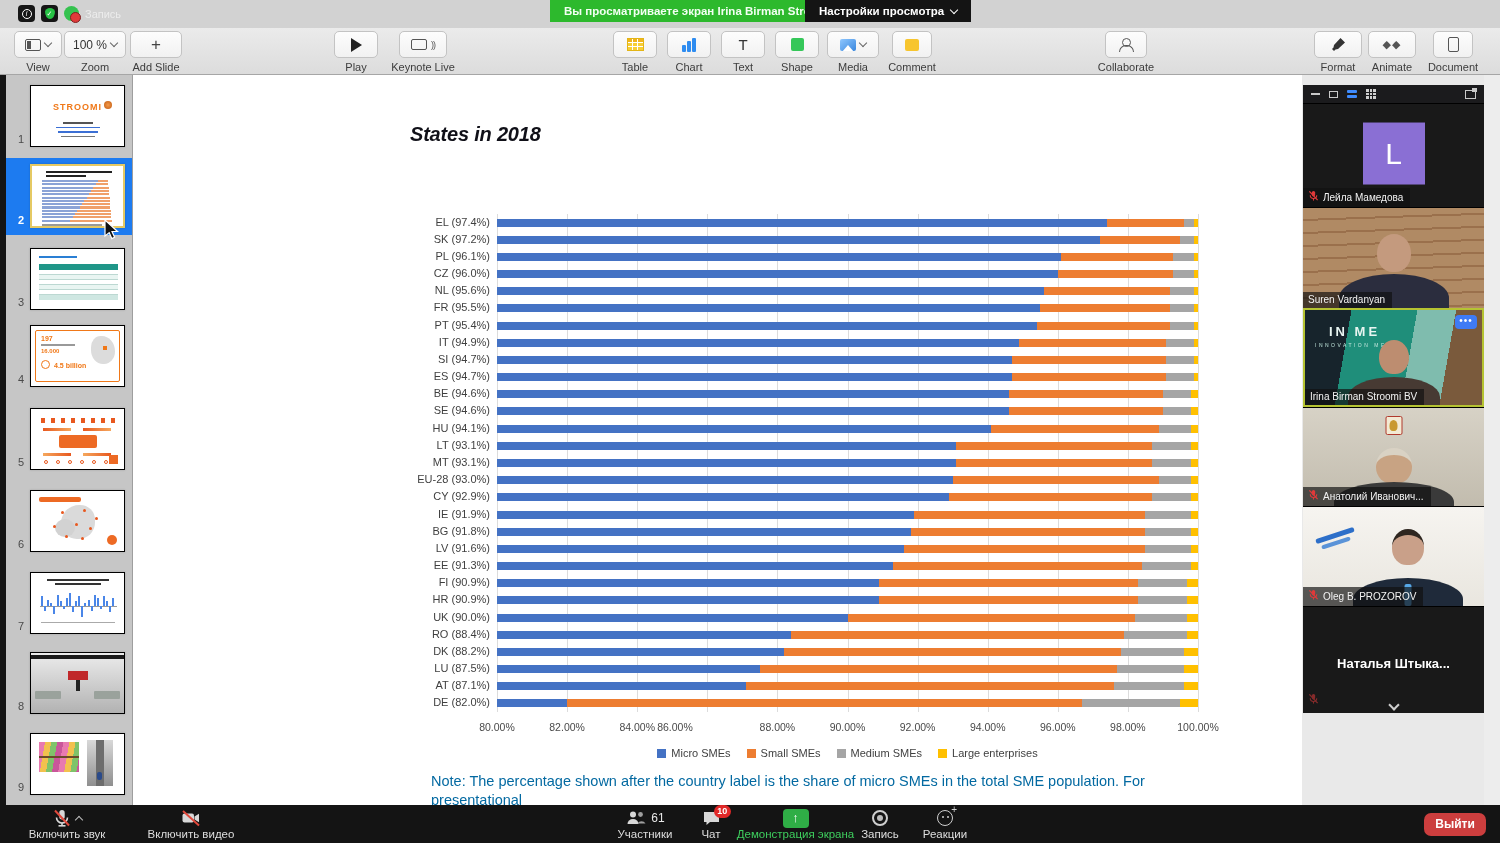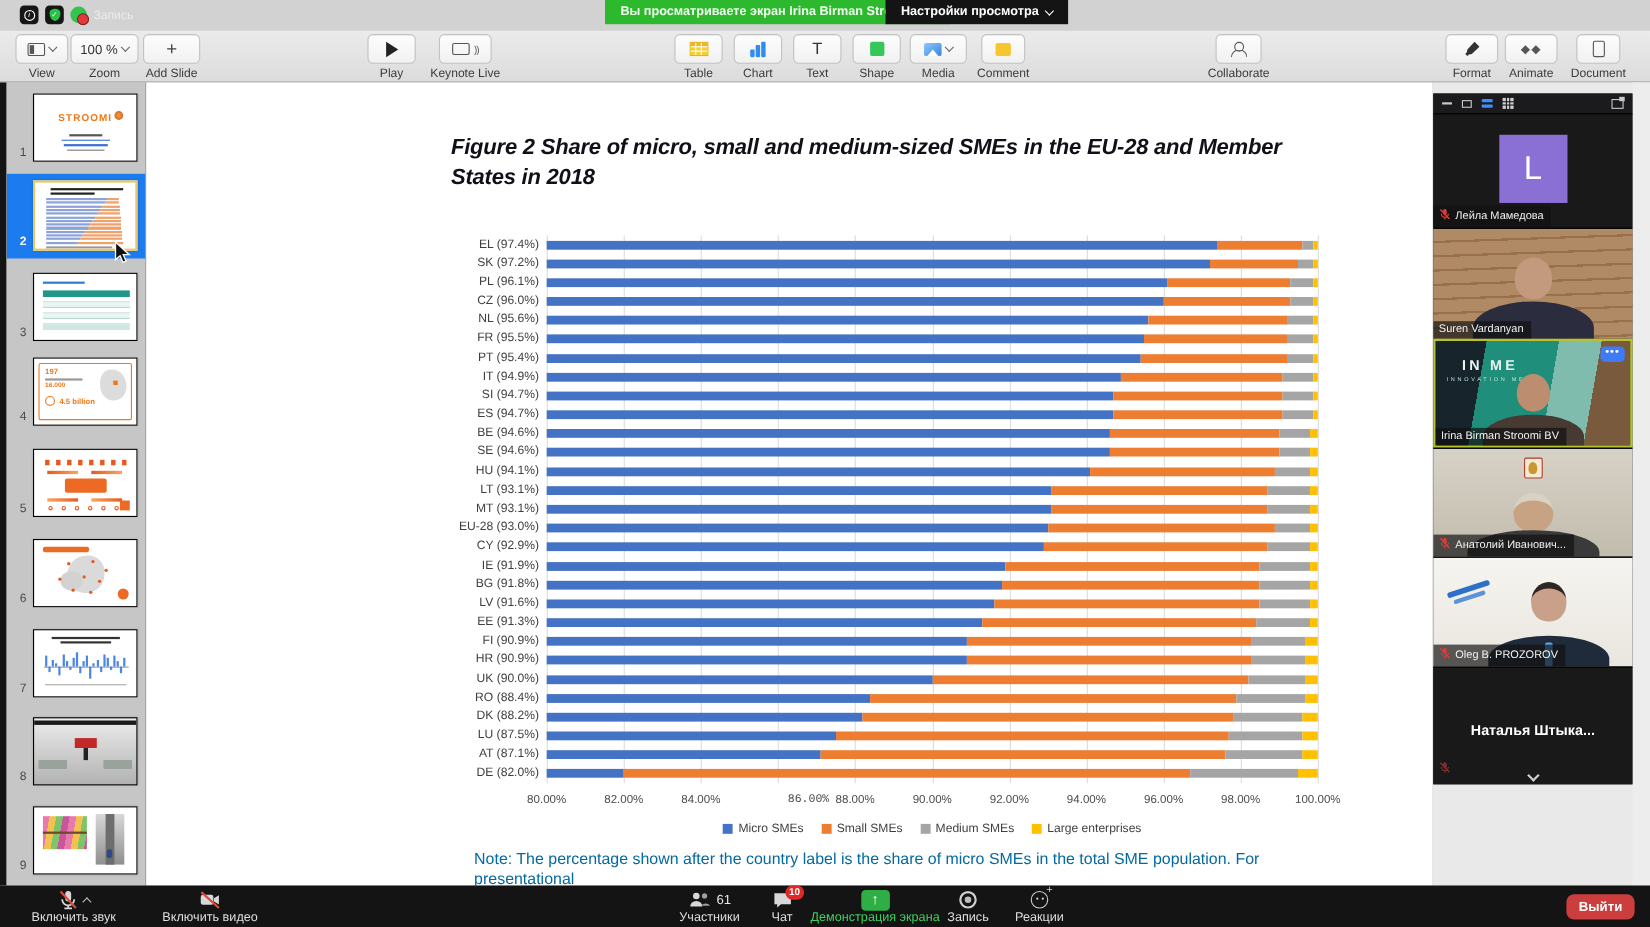--- a/index.html
+++ b/index.html
@@ -410,21 +410,20 @@
         <div style="position: absolute; left: 56px; top: 6px; width: 26px; height: 46px; background: linear-gradient(rgb(216, 216, 216), rgb(143, 143, 143));">
           <div style="position: absolute; left: 9px; top: 0px; width: 8px; height: 46px; background: rgb(109, 109, 109);"></div>
           <div style="position: absolute; left: 10px; bottom: 6px; width: 5px; height: 8px; background: rgb(42, 74, 138); border-radius: 2px;"></div>
         </div>
       </div>
       <div class="slide-num" style="top: 706px;">9</div>
     </div>
 
   <div id="slide-area" class="abs">
     <div id="slide-title" class="abs">
-      <div>Figure 2 Share of micro, small and medium-sized SMEs in the EU-28 and Member</div>
       <div>States in 2018</div>
     </div>
     <div id="sme-chart" class="abs" style="left:0;top:0;width:1169px;height:730px;">
         <div id="chart-grid" style="position: absolute; left: 364px; top: 139px; width: 701px; height: 498px;">
           <div class="gridline" style="left: 0px;"></div>
           <div class="gridline" style="left: 70.1px;"></div>
           <div class="gridline" style="left: 140.2px;"></div>
           <div class="gridline" style="left: 210.3px;"></div>
           <div class="gridline" style="left: 280.4px;"></div>
           <div class="gridline" style="left: 350.5px;"></div>
@@ -575,21 +574,21 @@
         <div class="cseg" style="left: 980.88px; top: 607.241px; width: 70.1px; background: rgb(165, 165, 165);"></div>
         <div class="cseg" style="left: 1050.98px; top: 607.241px; width: 14.02px; background: rgb(255, 192, 0);"></div>
         <div class="crow-label" style="left: 249px; top: 621.414px;">DE (82.0%)</div>
         <div class="cseg" style="left: 364px; top: 624.414px; width: 70.1px; background: rgb(68, 114, 196);"></div>
         <div class="cseg" style="left: 434.1px; top: 624.414px; width: 515.235px; background: rgb(237, 125, 49);"></div>
         <div class="cseg" style="left: 949.335px; top: 624.414px; width: 98.14px; background: rgb(165, 165, 165);"></div>
         <div class="cseg" style="left: 1047.47px; top: 624.414px; width: 17.525px; background: rgb(255, 192, 0);"></div>
         <div class="xtick" style="left: 335px; top: 646px;">80.00%</div>
         <div class="xtick" style="left: 405.1px; top: 646px;">82.00%</div>
         <div class="xtick" style="left: 475.2px; top: 646px;">84.00%</div>
-        <div class="xtick" style="left: 573px; top: 646px; font-family: Liberation Mono, monospace;">86.00%</div>
+        <div class="xtick" style="left: 513px; top: 646px;">86.00%</div>
         <div class="xtick" style="left: 615.4px; top: 646px;">88.00%</div>
         <div class="xtick" style="left: 685.5px; top: 646px;">90.00%</div>
         <div class="xtick" style="left: 755.6px; top: 646px;">92.00%</div>
         <div class="xtick" style="left: 825.7px; top: 646px;">94.00%</div>
         <div class="xtick" style="left: 895.8px; top: 646px;">96.00%</div>
         <div class="xtick" style="left: 965.9px; top: 646px;">98.00%</div>
         <div class="xtick" style="left: 1036px; top: 646px;">100.00%</div>
         <div id="chart-legend" style="position: absolute; left: 364px; top: 672px; width: 701px;">
           <div class="leg-item">
             <div class="leg-sw" style="background: rgb(68, 114, 196);"></div>

